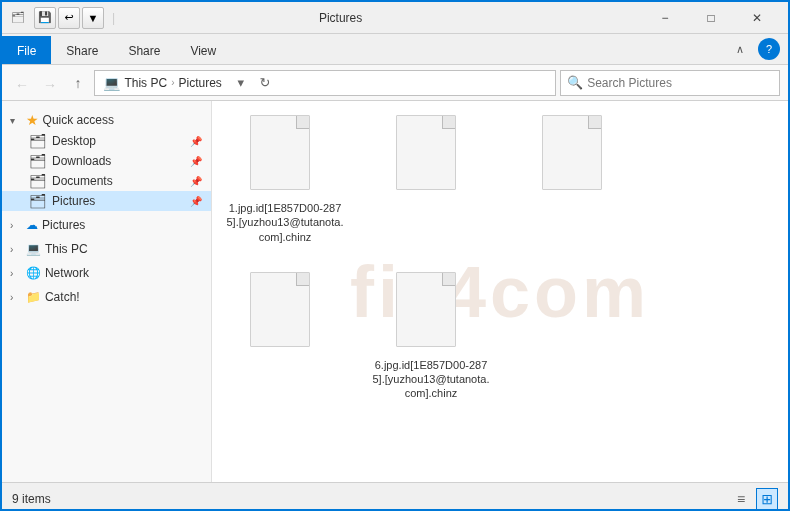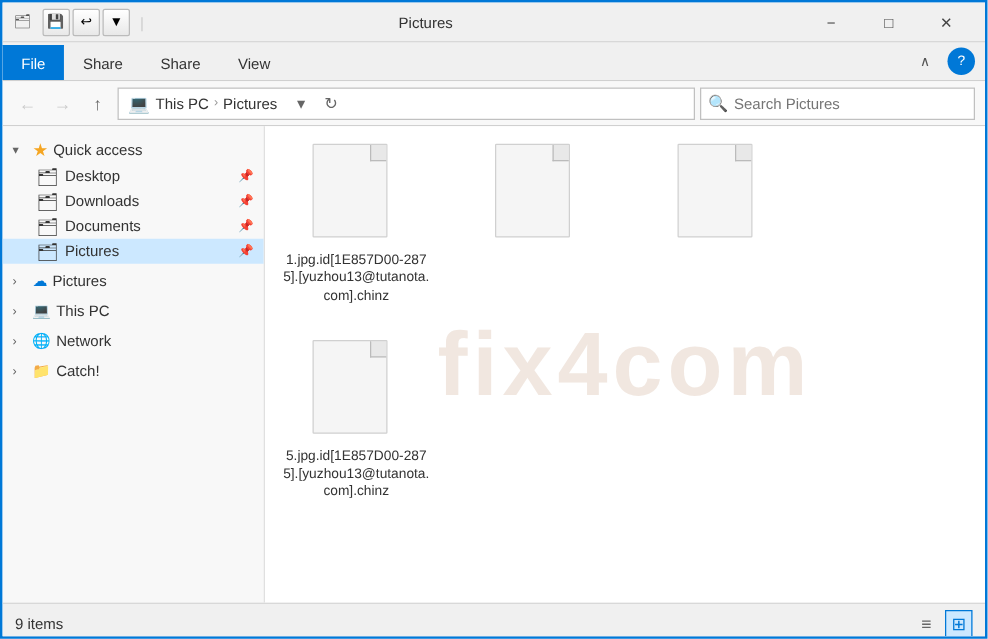--- a/index.html
+++ b/index.html
@@ -500,21 +500,26 @@
       </div>
       <div class="file-item">
         <div class="file-thumb">
           <div class="file-page"></div>
         </div>
       </div>
       <div class="file-item">
         <div class="file-thumb">
           <div class="file-page"></div>
         </div>
-        <div class="file-label">5.jpg.id[1E857D00-2875].[yuzhou13@tutanota.com].chinz</div>
+      </div>
+      <div class="file-item">
+        <div class="file-thumb">
+          <div class="file-page"></div>
+        </div>
+        <div class="file-label">6.jpg.id[1E857D00-2875].[yuzhou13@tutanota.com].chinz</div>
       </div>
     </div>
   </div>
 </div>
 
 <div class="status-bar">
   <span>9 items</span>
   <div class="status-right">
     <div class="view-btn">≡</div>
     <div class="view-btn active">⊞</div>

